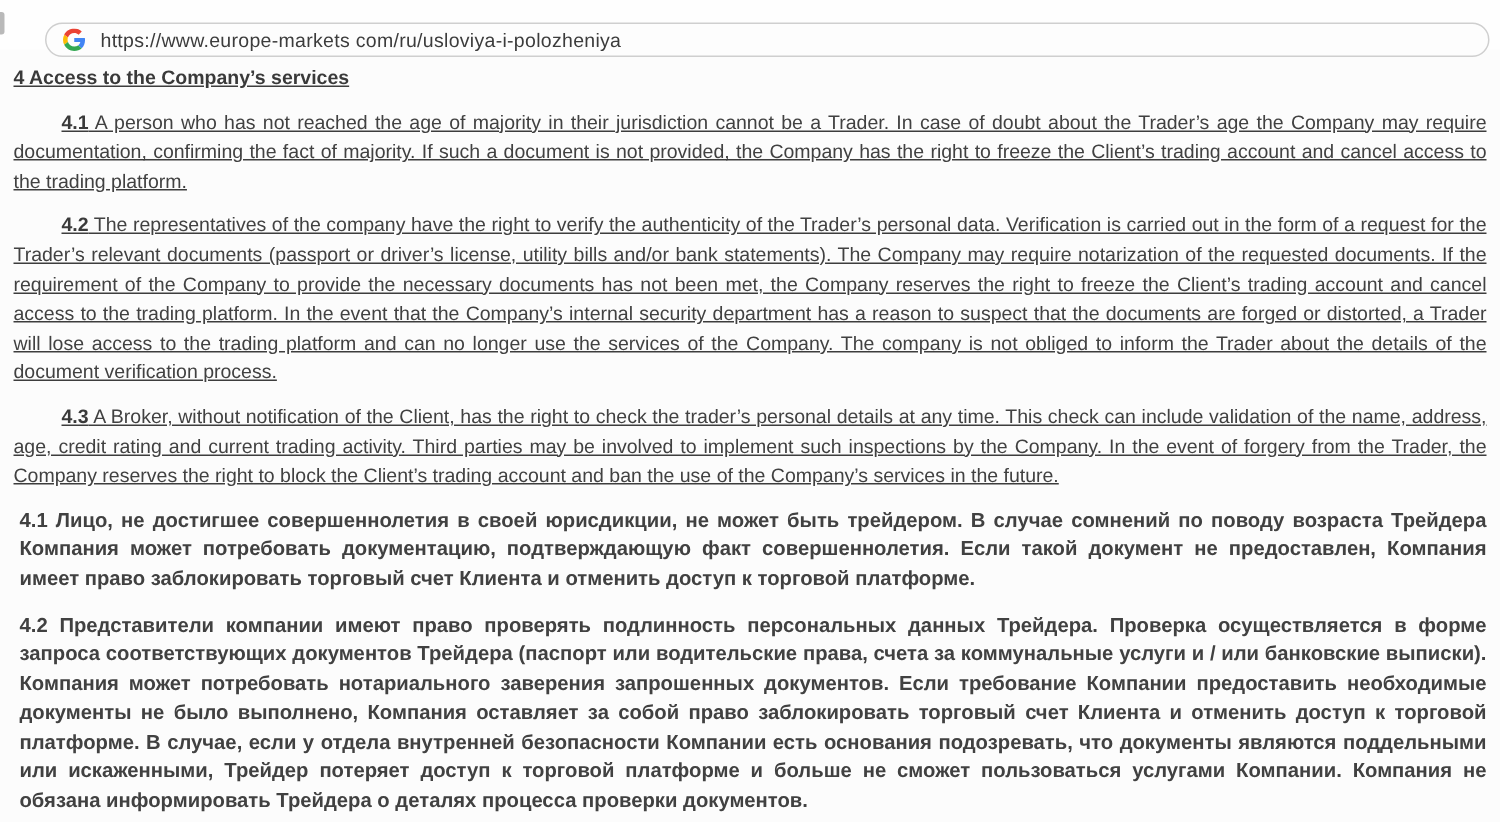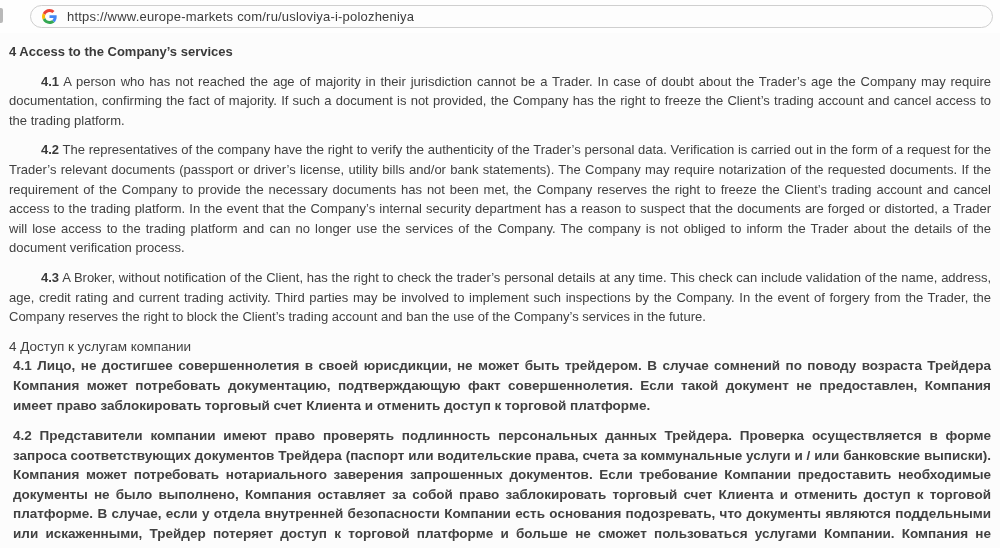--- a/index.html
+++ b/index.html
@@ -17,41 +17,41 @@
   }
   .edge-fragment {
     position: absolute;
     left: 0; top: 8px;
     width: 3px; height: 15px;
     background: #b9b9b9;
     border-radius: 0 2px 2px 0;
   }
   .url-bar {
     position: absolute;
-    left: 30px; right: 7px; top: 5px;
+    left: 30px; right: 7px; top: 15px;
     height: 23px;
     border: 1px solid #cfcfcf;
     border-radius: 13px;
     background: #fdfdfd;
     display: flex;
     align-items: center;
     padding: 0 12px 0 11px;
   }
   .favicon { width: 15px; height: 15px; flex: 0 0 auto; display: block; }
   .url-text {
     margin-left: 10px;
     font-size: 13px;
     color: #3c3c3c;
     letter-spacing: 0.2px;
     white-space: nowrap;
   }
   .content {
     padding: 7px 9px 0 9px;
   }
-  .en-section { font-size: 13px; line-height: 19.6px; }
+  .en-section { font-size: 13px; line-height: 19.6px; text-decoration: underline; }
   .en-heading {
     font-weight: bold;
     font-size: 13px;
     color: #3a3a3a;
     margin: 2px 0 10px 0;
   }
   .para {
     text-align: justify;
     margin: 0 0 10px 0;
     color: #414141;
@@ -89,21 +89,20 @@
     <div class="en-heading">4 Access to the Company’s services</div>
 
     <p class="para"><b>4.1</b><span> A person who has not reached the age of majority in their jurisdiction cannot be a Trader. In case of doubt about the Trader’s age the Company may require documentation, confirming the fact of majority. If such a document is not provided, the Company has the right to freeze the Client’s trading account and cancel access to the trading platform.</span></p>
 
     <p class="para"><b>4.2</b><span> The representatives of the company have the right to verify the authenticity of the Trader’s personal data. Verification is carried out in the form of a request for the Trader’s relevant documents (passport or driver’s license, utility bills and/or bank statements). The Company may require notarization of the requested documents. If the requirement of the Company to provide the necessary documents has not been met, the Company reserves the right to freeze the Client’s trading account and cancel access to the trading platform. In the event that the Company’s internal security department has a reason to suspect that the documents are forged or distorted, a Trader will lose access to the trading platform and can no longer use the services of the Company. The company is not obliged to inform the Trader about the details of the document verification process.</span></p>
 
     <p class="para"><b>4.3</b><span> A Broker, without notification of the Client, has the right to check the trader’s personal details at any time. This check can include validation of the name, address, age, credit rating and current trading activity. Third parties may be involved to implement such inspections by the Company. In the event of forgery from the Trader, the Company reserves the right to block the Client’s trading account and ban the use of the Company’s services in the future.</span></p>
   </div>
 
   <div class="ru-section">
-    <div class="ru-heading">4 Доступ к услугам компании</div>
 
     <p class="para first">4.1 Лицо, не достигшее совершеннолетия в своей юрисдикции, не может быть трейдером. В случае сомнений по поводу возраста Трейдера Компания может потребовать документацию, подтверждающую факт совершеннолетия. Если такой документ не предоставлен, Компания имеет право заблокировать торговый счет Клиента и отменить доступ к торговой платформе.</p>
 
     <p class="para">4.2 Представители компании имеют право проверять подлинность персональных данных Трейдера. Проверка осуществляется в форме запроса соответствующих документов Трейдера (паспорт или водительские права, счета за коммунальные услуги и / или банковские выписки). Компания может потребовать нотариального заверения запрошенных документов. Если требование Компании предоставить необходимые документы не было выполнено, Компания оставляет за собой право заблокировать торговый счет Клиента и отменить доступ к торговой платформе. В случае, если у отдела внутренней безопасности Компании есть основания подозревать, что документы являются поддельными или искаженными, Трейдер потеряет доступ к торговой платформе и больше не сможет пользоваться услугами Компании. Компания не обязана информировать Трейдера о деталях процесса проверки документов.</p>
 
   </div>
 
 </div>
 
 </body></html>

